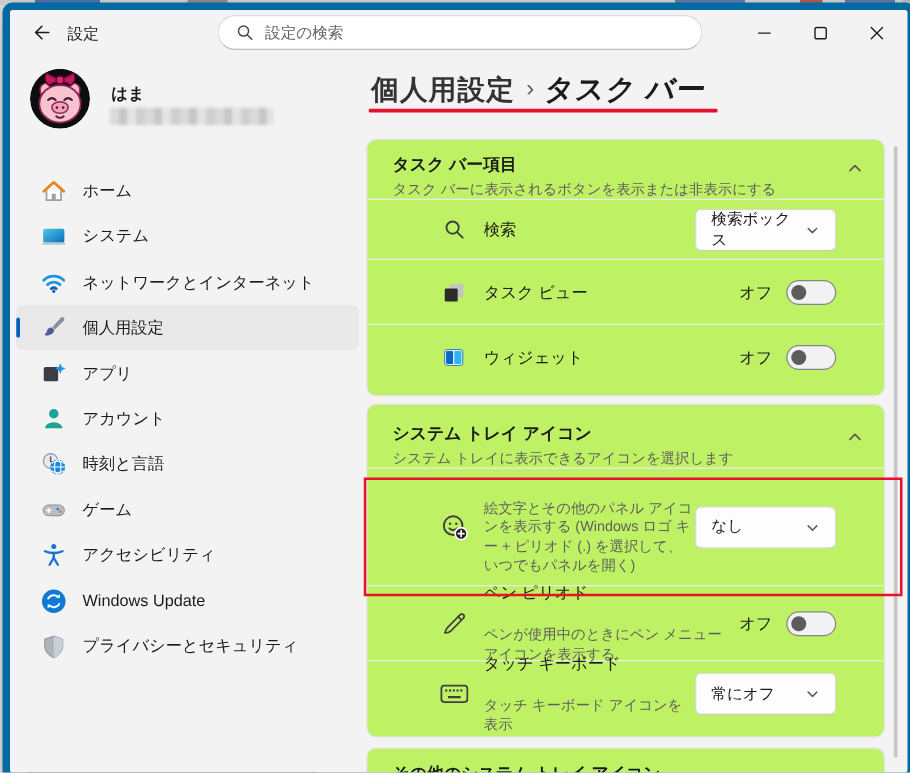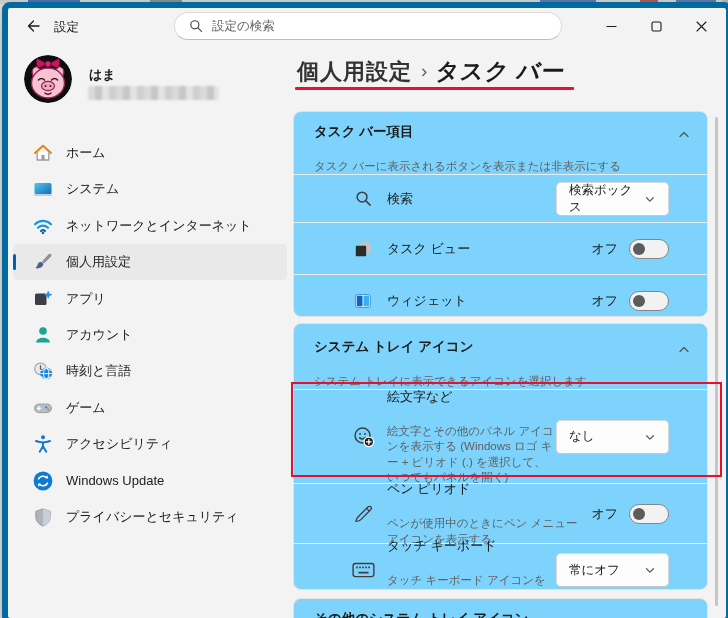--- a/index.html
+++ b/index.html
@@ -51,30 +51,30 @@
   .nav-label{font-size:13px;white-space:nowrap;}
 
   
   .main{position:absolute;left:285px;top:36px;width:424px;bottom:0;}
   .page-title{position:absolute;left:4px;top:12px;white-space:nowrap;}
   .crumb-parent{font-size:22px;font-weight:600;color:#333333;letter-spacing:1px;}
   .crumb-sep{font-size:19px;color:#5f5f5f;margin:0 9px;position:relative;top:-2px;}
   .crumb-current{font-size:23px;font-weight:800;display:inline-block;transform:skewX(-7deg);letter-spacing:1px;}
   .title-underline{position:absolute;left:2px;top:43px;width:279px;height:3px;background:#e8112d;border-radius:1px;pointer-events:none;}
 
-  .card{position:absolute;left:0;width:415px;box-sizing:border-box;background:#7dd3fc;
+  .card{position:absolute;left:0;width:415px;box-sizing:border-box;background:#bef264;
     border:1px solid #e2e2e2;border-radius:8px;overflow:hidden;}
   .card1{top:67px;height:206px;}
   .card2{top:279px;height:267px;}
   .card3{top:554px;height:60px;}
   .card-header{display:flex;align-items:flex-start;padding:11px 16px 0 20px;}
   .card2 .card-header{padding-top:14px;}
   .card-header-text{flex:1;}
   .card-title{font-size:13.5px;font-weight:bold;}
-  .card-subtitle{font-size:11.5px;color:#5f5f5f;margin-top:18px;}
+  .card-subtitle{font-size:11.5px;color:#5f5f5f;margin-top:3px;}
   .header-chevron{margin-top:5px;width:14px;height:14px;display:flex;}
   .row{display:flex;align-items:center;border-top:1px solid #ececec;
     padding:0 38px 0 56px;box-sizing:border-box;}
   .row-h48{height:48px;}.row-h52{height:52px;}.row-h94{height:94px;}.row-h60{height:60px;}.row-h53{height:53px;}
   .card1 .row:first-of-type{border-top:1px solid #e7e7e7;margin-top:13px;}
   .card2 .row:first-of-type{border-top:1px solid #e7e7e7;margin-top:14px;}
   .row-icon{width:26px;flex:0 0 26px;display:flex;justify-content:center;margin-right:11px;}
   .row-main{flex:1;}
   .row-label{font-size:13px;}
   .row-desc{font-size:11.5px;color:#5f5f5f;line-height:1.32;margin-top:18px;}
@@ -396,21 +396,20 @@
           <svg viewBox="0 0 24 24" width="23" height="23">
               <circle cx="11" cy="11" r="7.8" fill="none" stroke="#3f3f3f" stroke-width="1.6"></circle>
               <circle cx="8.4" cy="9.4" r="1" fill="#3f3f3f"></circle>
               <circle cx="13.6" cy="9.4" r="1" fill="#3f3f3f"></circle>
               <path d="M7.8 13.2 q3.2 2.8 6.4 0" fill="none" stroke="#3f3f3f" stroke-width="1.5" stroke-linecap="round"></path>
               <circle cx="17.6" cy="17.6" r="5" fill="#1f1f1f" stroke="#fbfbfb" stroke-width="1.4"></circle>
               <path d="M17.6 15.2 v4.8 M15.2 17.6 h4.8" stroke="#ffffff" stroke-width="1.4" stroke-linecap="round"></path>
             </svg>
         </span>
         <div class="row-main">
-          <div class="row-label">絵文字など</div>
           <div class="row-desc desc-narrow">絵文字とその他のパネル アイコンを表示する (Windows ロゴ キー + ピリオド (.) を選択して、いつでもパネルを開く)</div>
         </div>
         <div class="row-controls">
           <div class="dropdown">
             <span>なし</span>
             <svg viewBox="0 0 14 14" width="12" height="12">
                 <path d="M3 5.5 L7 9.5 L11 5.5" fill="none" stroke="#5a5a5a" stroke-width="1.4" stroke-linecap="round" stroke-linejoin="round"></path>
               </svg>
           </div>
         </div>

